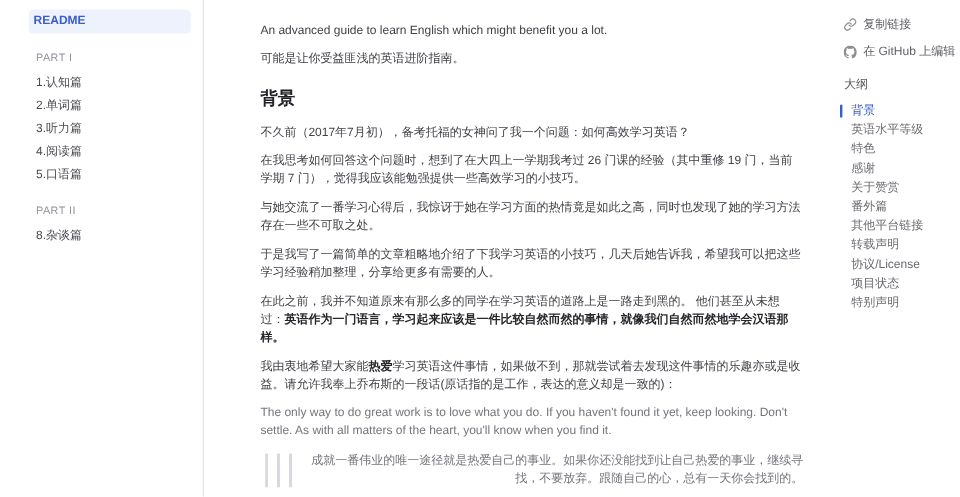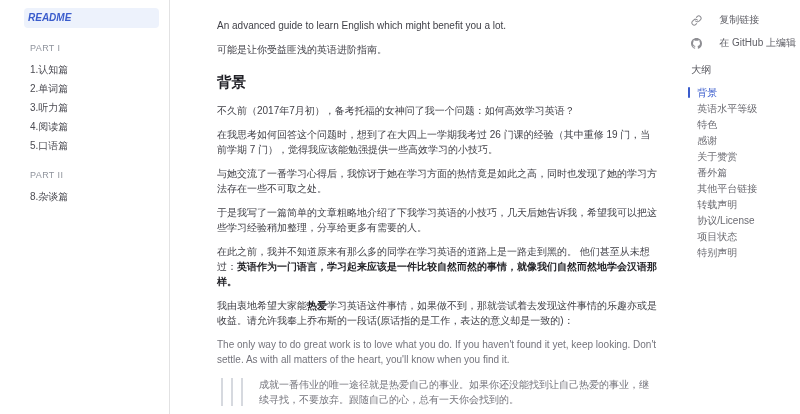--- a/index.html
+++ b/index.html
@@ -7,38 +7,38 @@
   body {
     font-family:"Liberation Sans","DejaVu Sans",sans-serif;
     background:#ffffff; color:#3f3f46; display:flex;
   }
   
   .sidebar { flex:0 0 170px; height:100%; border-right:1px solid #e2e2e3;
              padding:8px 8px 0 30px; background:#ffffff; }
   .sb-item { display:block; font-size:10px; line-height:19px; color:#4b4b52;
              cursor:pointer; text-decoration:none; white-space:nowrap; }
   .sb-item.active { background:#edf2fc; color:#3a5ccc; font-weight:700;
-             border-radius:4px; padding:4px 4px; margin:0 2px 12px -6px; line-height:12px;font-style:italic; }
+             border-radius:4px; padding:4px 4px; margin:0 2px 12px -6px; line-height:12px; }
   .sb-title { font-size:9px; font-weight:400; color:#8f939c; letter-spacing:.4px;
              margin:15px 0 7px; white-space:nowrap; }
   
   .main { flex:1 1 auto; padding:18px 20px 0 47px; overflow:hidden; }
   .main p { font-size:10px; line-height:15px; margin-bottom:9px; color:#3f3f46; }
   .main p strong { font-weight:700; color:#26262b; }
   .main h2 { font-size:14.5px; font-weight:700; color:#212127; margin:16px 0 11px; }
   .main p.muted { color:#74747c; }
   .main blockquote { position:relative; padding:1px 0 1px 42px; margin:2px 0 14px;
-             color:#74747c; }
+             color:#74747c;text-align:right; }
   .main blockquote p { color:#74747c; margin:0; }
   .main blockquote::before { content:""; position:absolute; left:4px; top:2px; bottom:2px;
              width:24px;
              background:repeating-linear-gradient(90deg,#d6d9df 0,#d6d9df 2px,transparent 2px,transparent 10px); }
   
   .aside { flex:0 0 110px; padding:13px 4px 0 14px; }
-  .action { display:flex; align-items:center; gap:17px; font-size:10px; color:#5f5f66;
+  .action { display:flex; align-items:center; gap:5px; font-size:10px; color:#5f5f66;
              cursor:pointer; text-decoration:none; margin-bottom:9px; white-space:nowrap; }
   .action svg { width:11px; height:11px; flex:0 0 auto; color:#8e8e93; }
   .outline-title { font-size:10px; color:#57575e; margin:13px 0 8px; }
   .outline-list { list-style:none; position:relative; padding-left:6px; }
   .outline-list li { font-size:10px; line-height:16px; color:#6a6a71; cursor:pointer;
              white-space:nowrap; position:relative; }
   .outline-list li.active { color:#3a5ccc; }
   .outline-list li.active::before { content:""; position:absolute; left:-9px; top:2px;
              width:2px; height:11px; background:#3a5ccc; border-radius:1px; }
 </style>

